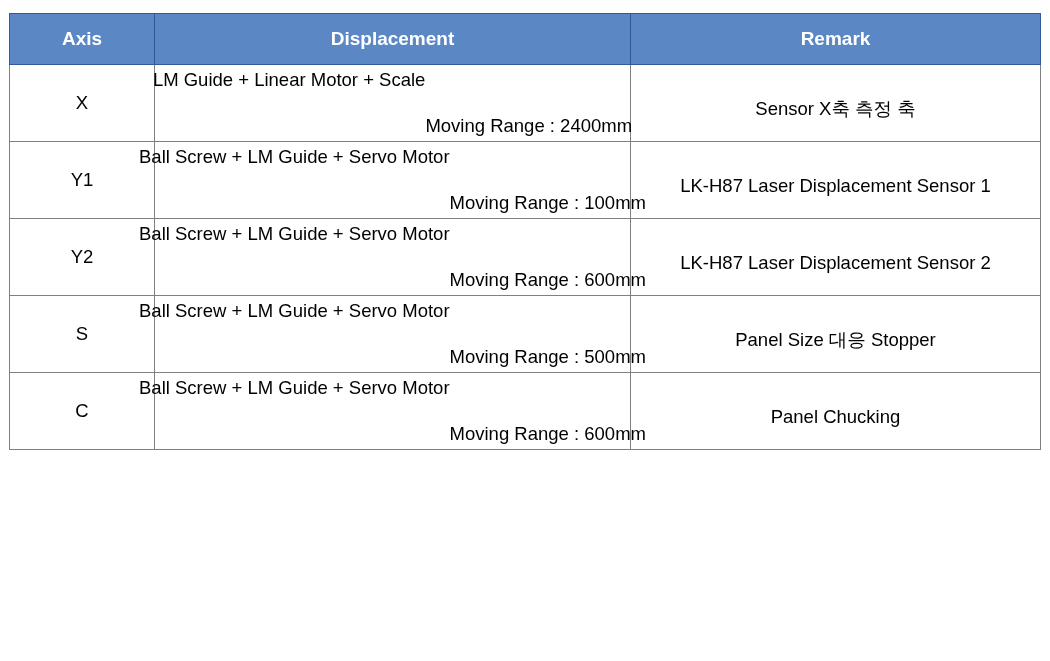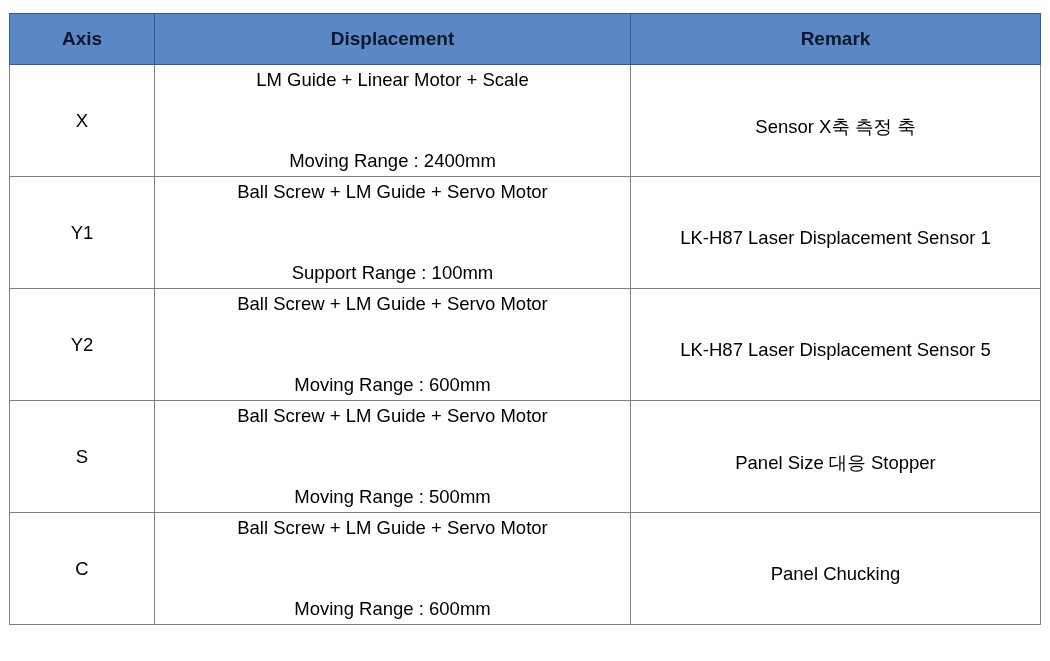--- a/index.html
+++ b/index.html
@@ -24,21 +24,21 @@
     border-collapse: collapse;
     table-layout: fixed;
     width: 1031px;
   }
   table.spec-table col.col-axis { width: 145px; }
   table.spec-table col.col-spec { width: 476px; }
   table.spec-table col.col-remark { width: 410px; }
 
   table.spec-table thead th {
     background: #5B87C5;
-    color: #0f172a;
+    color: #ffffff;
     font-size: 19px;
     font-weight: bold;
     height: 50px;
     line-height: 50px;
     padding: 0;
     text-align: center;
     border: 1px solid #2f5c96;
     box-sizing: border-box;
   }
   table.spec-table tbody td {
@@ -50,21 +50,21 @@
     vertical-align: middle;
     background: #ffffff;
   }
   tbody tr { height: 73.5px; }
 
   td.axis-cell {
     font-size: 18.5px;
   }
   .spec-lines {
     display: flex;
-    flex-direction: column;
+    flex-direction: row;
     justify-content: center;
     height: 100%;
     padding: 4px 6px;
     box-sizing: border-box;
   }
   .spec-line-1 {
     margin-bottom: 13px;
     white-space: nowrap;
   }
   .spec-line-2 {
@@ -103,34 +103,34 @@
             <div class="spec-line-2">Moving Range : 2400mm</div>
           </div>
         </td>
         <td class="remark-cell"><span>Sensor X축 측정 축</span></td>
       </tr>
       <tr>
         <td class="axis-cell">Y1</td>
         <td>
           <div class="spec-lines">
             <div class="spec-line-1">Ball Screw + LM Guide + Servo Motor</div>
-            <div class="spec-line-2">Support Range : 100mm</div>
+            <div class="spec-line-2">Moving Range : 100mm</div>
           </div>
         </td>
         <td class="remark-cell"><span>LK-H87 Laser Displacement Sensor 1</span></td>
       </tr>
       <tr>
         <td class="axis-cell">Y2</td>
         <td>
           <div class="spec-lines">
             <div class="spec-line-1">Ball Screw + LM Guide + Servo Motor</div>
             <div class="spec-line-2">Moving Range : 600mm</div>
           </div>
         </td>
-        <td class="remark-cell"><span>LK-H87 Laser Displacement Sensor 5</span></td>
+        <td class="remark-cell"><span>LK-H87 Laser Displacement Sensor 2</span></td>
       </tr>
       <tr>
         <td class="axis-cell">S</td>
         <td>
           <div class="spec-lines">
             <div class="spec-line-1">Ball Screw + LM Guide + Servo Motor</div>
             <div class="spec-line-2">Moving Range : 500mm</div>
           </div>
         </td>
         <td class="remark-cell"><span>Panel Size 대응 Stopper</span></td>

